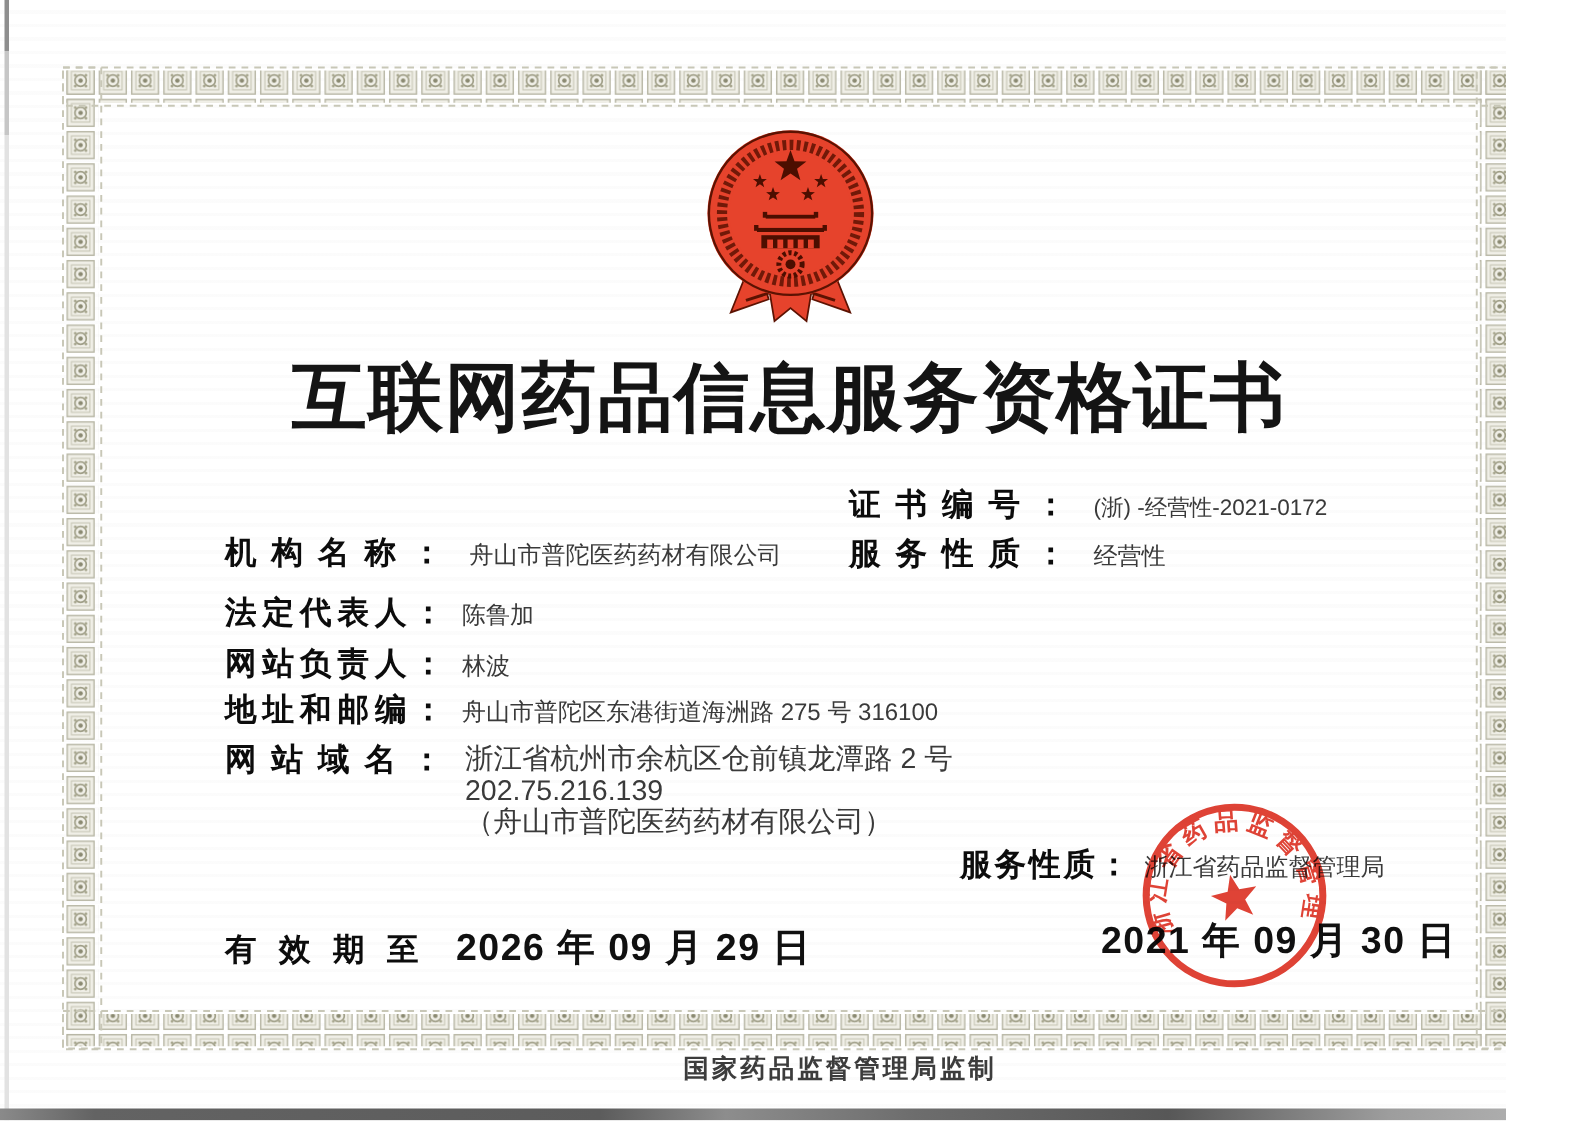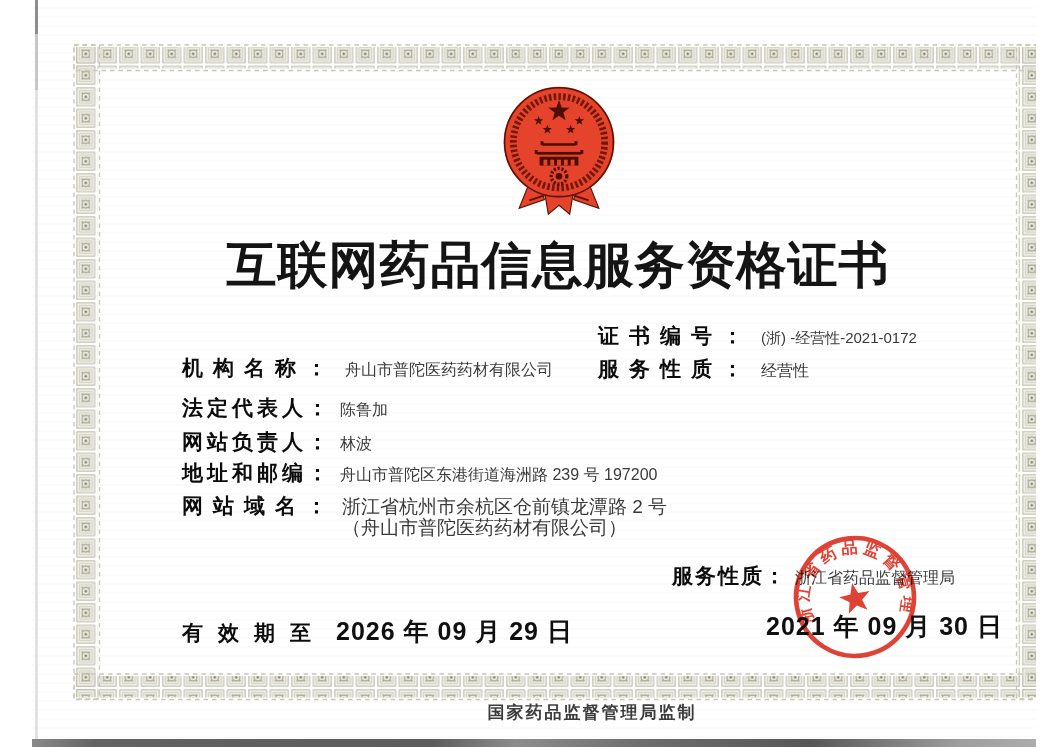--- a/index.html
+++ b/index.html
@@ -1,20 +1,19 @@
 <!DOCTYPE html>
 <html><head>
 <meta charset="utf-8">
 <style>
   html,body{margin:0;padding:0;background:#ffffff;}
   .page{
     position:relative;width:1004px;height:747px;overflow:hidden;background:#ffffff;
     font-family:"Liberation Sans","DejaVu Sans",sans-serif;
     background-image:repeating-linear-gradient(0deg, rgba(140,140,140,0.03) 0 2px, rgba(255,255,255,0) 2px 9px);
-    margin-left:32px;
   }
   .abs{position:absolute;}
   
   .scan-edge-left{left:3px;top:0;width:3px;height:747px;
     background:linear-gradient(#8e8e8e 0 34px,#c6c6c6 34px 90px,#e2e2e2 90px 100%);}
   .screen-bottom-edge{left:0;bottom:0;width:1052px;height:8px;
     background:linear-gradient(90deg,#8a8a8a 0,#636363 6%,#5c5c5c 38%,#8d8d8d 46%,#6d6d6d 58%,#575757 74%,#9d9d9d 88%,#b6b6b6 100%);}
   
   .cert-title{left:0;top:232px;width:1052px;text-align:center;
     font-family:"Liberation Serif","DejaVu Serif",serif;font-weight:700;
@@ -130,28 +129,29 @@
 
   <div class="row" style="left:150px;top:394px">
     <span class="lbl ls4">法定代表人：</span><span class="val">陈鲁加</span>
   </div>
 
   <div class="row" style="left:150px;top:428px">
     <span class="lbl ls4">网站负责人：</span><span class="val">林波</span>
   </div>
 
   <div class="row" style="left:150px;top:459px">
-    <span class="lbl ls4">地址和邮编：</span><span class="val">舟山市普陀区东港街道海洲路 239 号 197200</span>
+    <span class="lbl ls4">地址和邮编：</span><span class="val">舟山市普陀区东港街道海洲路 275 号 316100</span>
   </div>
 
   <div class="row" style="left:150px;top:492px">
     <span class="lbl ls10">网站域名：</span>
   </div>
   <div class="domain-lines">
     <div>浙江省杭州市余杭区仓前镇龙潭路 2 号</div>
+    <div>202.75.216.139</div>
     <div>（舟山市普陀医药药材有限公司）</div>
   </div>
 
   <div class="row" style="left:640px;top:562px">
     <span class="lbl ls2">服务性质：</span><span class="val">浙江省药品监督管理局</span>
   </div>
 
   <div class="row bolddate" style="left:734px;top:610px">2021 年 09 月 30 日</div>
 
   <div class="row" style="left:150px;top:615px">

